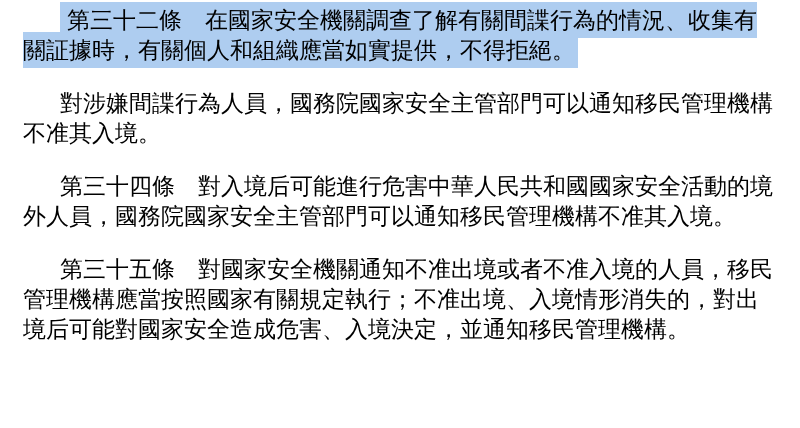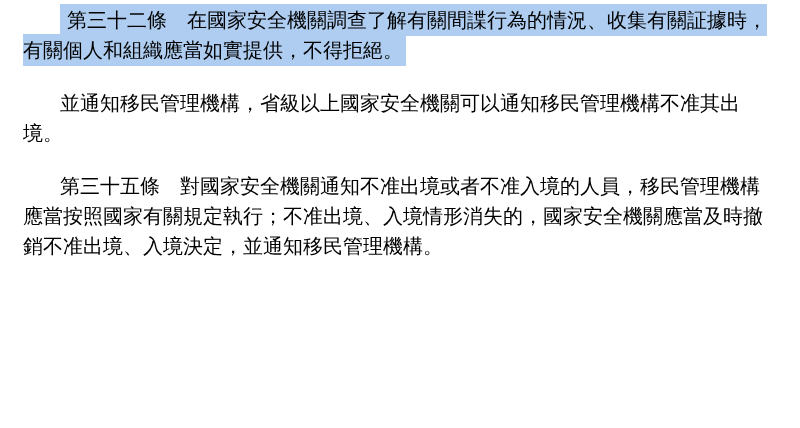--- a/index.html
+++ b/index.html
@@ -12,21 +12,21 @@
     overflow: hidden;
     background: var(--bg, #ffffff);
     font-family: "Liberation Sans", sans-serif;
   }
   .doc {
     box-sizing: border-box;
     width: 800px;
     height: 428px;
     padding: 5px 25px 0 23px;
     color: var(--fg, #000000);
-    font-size: 20px;
+    font-size: 23px;
     line-height: 30px;
     word-break: break-all;
     text-align: left;
   }
   .para {
     margin: 0 0 23px 0;
     text-indent: 37px;
   }
   .selected {
     background: var(--sel, #aecdf0);
@@ -37,18 +37,19 @@
   }
 </style>
 </head>
 <body>
 
 <main class="doc">
 
   <p class="para"><span class="selected">第三十二條　在國家安全機關調查了解有關間諜行為的情況、收集有關証據時，有關個人和組織應當如實提供，不得拒絕。</span></p>
 
 
-  <p class="para">並通知移民管理機構，省級以上國家安全機關可以通知移民管理機構不准其出境。</p>
+  <p class="para">對涉嫌間諜行為人員，國務院國家安全主管部門可以通知移民管理機構不准其入境。</p>
 
+  <p class="para">第三十四條　對入境后可能進行危害中華人民共和國國家安全活動的境外人員，國務院國家安全主管部門可以通知移民管理機構不准其入境。</p>
 
-  <p class="para">第三十五條　對國家安全機關通知不准出境或者不准入境的人員，移民管理機構應當按照國家有關規定執行；不准出境、入境情形消失的，國家安全機關應當及時撤銷不准出境、入境決定，並通知移民管理機構。</p>
+  <p class="para">第三十五條　對國家安全機關通知不准出境或者不准入境的人員，移民管理機構應當按照國家有關規定執行；不准出境、入境情形消失的，對出境后可能對國家安全造成危害、入境決定，並通知移民管理機構。</p>
 
 </main>
 
 </body></html>

